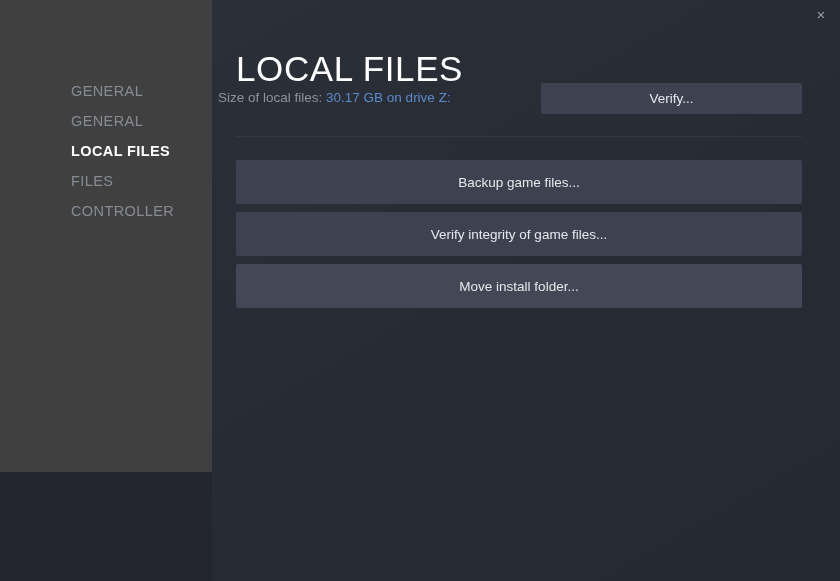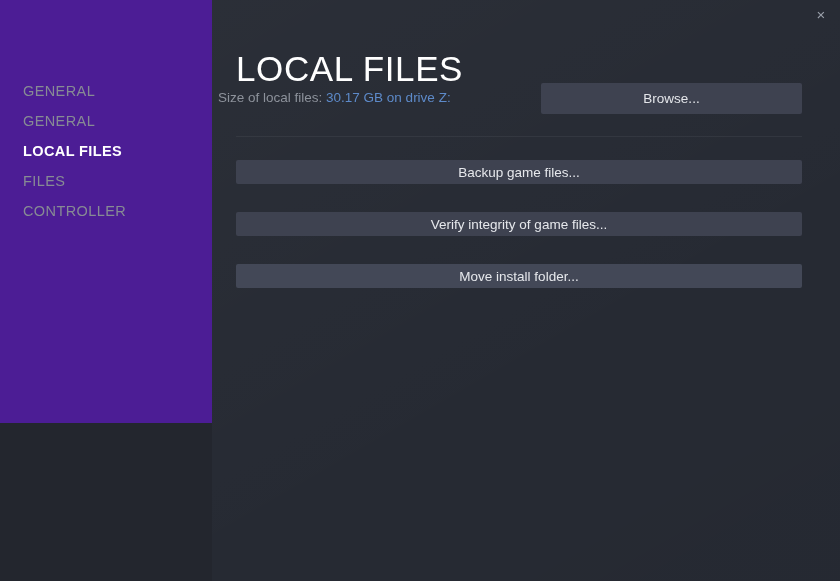--- a/index.html
+++ b/index.html
@@ -18,25 +18,26 @@
   #app {
     position: relative;
     width: 840px;
     height: 581px;
     display: flex;
   }
 
   
   #sidebar {
     width: 212px;
-    height: 423px;
+    height: 472px;
     flex: 0 0 212px;
-    background: #4c1d95;
+    background: #404040;
     padding-top: 76px;
     box-sizing: border-box;
+    padding-left: 48px;
   }
   .nav-item {
     height: 30px;
     line-height: 30px;
     padding-left: 23px;
     font-size: 14.5px;
     letter-spacing: 0.4px;
     color: #878b94;
     white-space: nowrap;
     cursor: pointer;
@@ -125,21 +126,21 @@
     top: 136px;
     width: 566px;
     height: 1px;
     background: rgba(255,255,255,0.055);
   }
 
   .action-button {
     position: absolute;
     left: 24px;
     width: 566px;
-    height: 24px;
+    height: 44px;
     background: #3e4250;
     border: none;
     border-radius: 2px;
     color: #e6e8ec;
     font-family: "Liberation Sans", sans-serif;
     font-size: 13.5px;
     display: flex;
     align-items: center;
     justify-content: center;
     cursor: pointer;
@@ -165,21 +166,21 @@
 
     <div id="close-btn">×</div>
 
     <h1 id="page-title">LOCAL FILES</h1>
 
     <div id="size-row">
       <span class="label">Size of local files:</span>
       <span class="value">30.17 GB on drive Z:</span>
     </div>
 
-    <div id="browse-button">Browse...</div>
+    <div id="browse-button">Verify...</div>
 
     <div id="divider"></div>
 
     <div class="action-button" id="action-backup">Backup game files...</div>
     <div class="action-button" id="action-move">Move install folder...</div>
     <div class="action-button" id="action-verify">Verify integrity of game files...</div>
 
   </section>
 </div>
 

